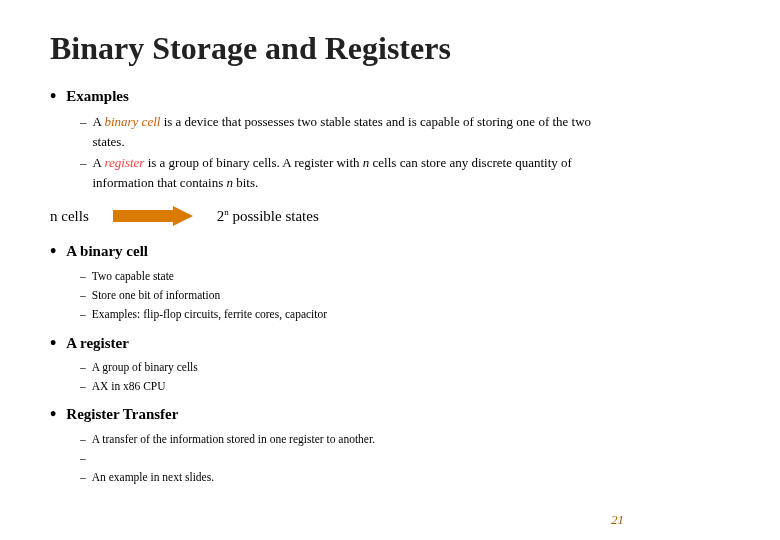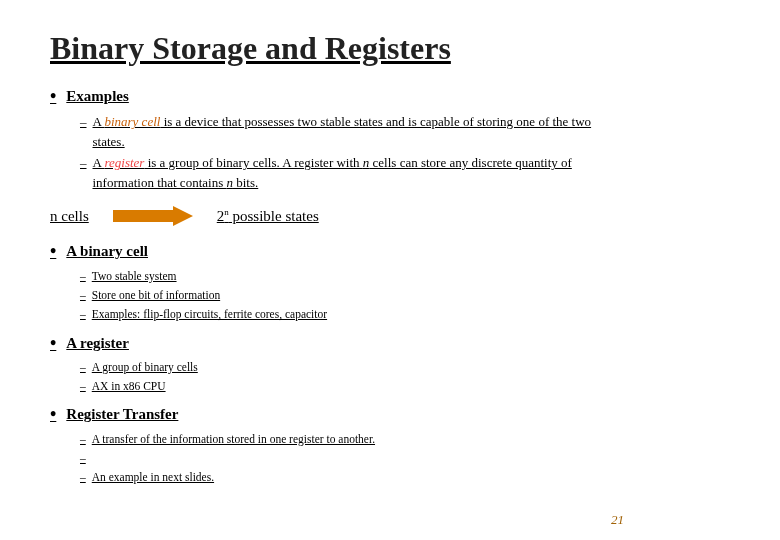--- a/index.html
+++ b/index.html
@@ -9,21 +9,20 @@
       background: #ffffff;
       font-family: 'Times New Roman', Times, serif;
       overflow: hidden;
       position: relative;
     }
     .slide {
       width: 644px;
       height: 540px;
       padding: 30px 50px 8px 50px;
       position: relative;
-      text-decoration: underline;
     }
     .title {
       font-size: 32px;
       font-weight: bold;
       color: #222222;
       margin-bottom: 18px;
       text-align: left;
     }
     .content {
       font-size: 13px;
@@ -136,21 +135,21 @@
       <span class="arrow-label">2<sup>n</sup> possible states</span>
     </div>
 
     <div class="bullet-main">
       <span class="bullet-dot">•</span>
       <span>A binary cell</span>
     </div>
     <div class="sub-bullets">
       <div class="sub-bullet small-sub">
         <span class="dash">–</span>
-        <span>Two stable system</span>
+        <span>Two capable state</span>
       </div>
       <div class="sub-bullet small-sub">
         <span class="dash">–</span>
         <span>Store one bit of information</span>
       </div>
       <div class="sub-bullet small-sub">
         <span class="dash">–</span>
         <span>Examples: flip-flop circuits, ferrite cores, capacitor</span>
       </div>
     </div>

